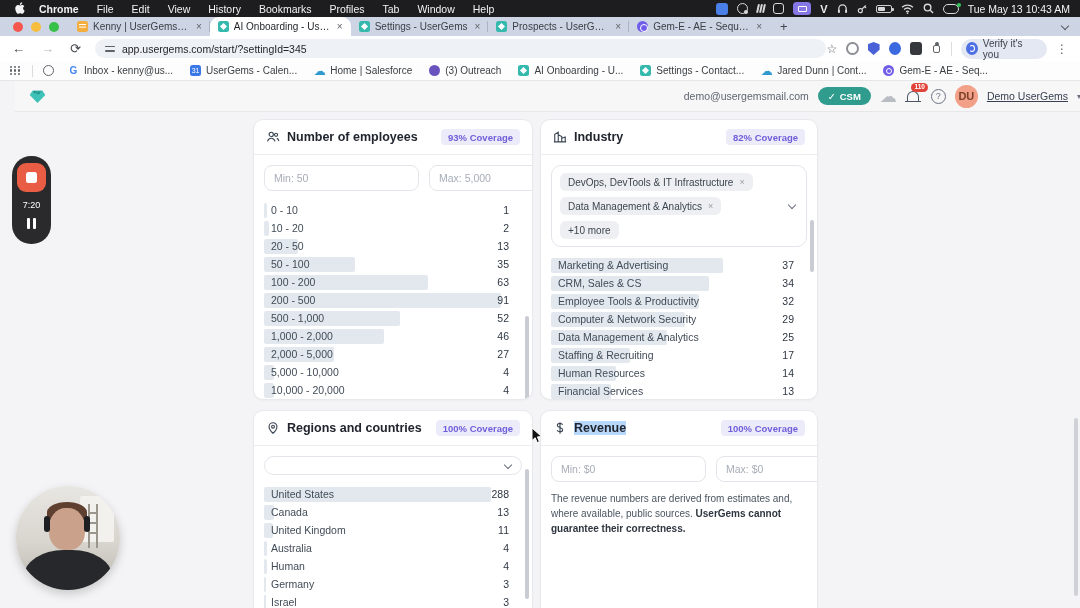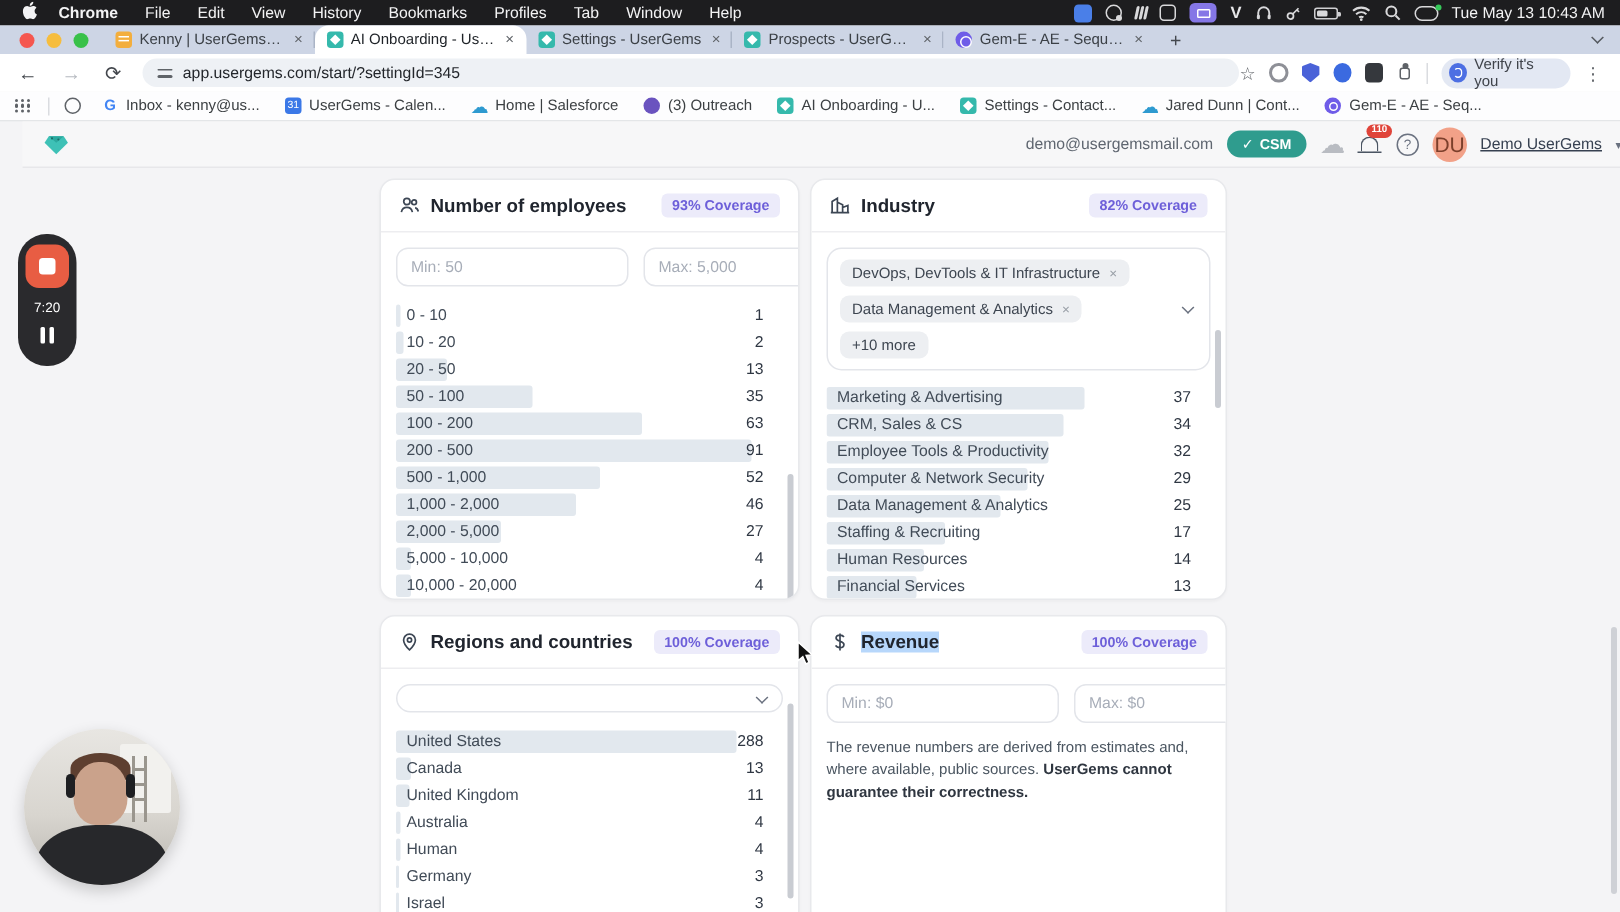--- a/index.html
+++ b/index.html
@@ -108,21 +108,21 @@
   .csm { display:flex; align-items:center; gap:4px; background:#2f9c8e; color:#fff; font-size:9.5px; font-weight:700;
          border-radius:11px; height:18px; padding:0 10px; }
   .sf-cloud { color:#b9bcc2; font-size:17px; line-height:1; }
   .bellwrap { position:relative; width:16px; height:16px; }
   .bell { width:12px; height:10px; border:1.4px solid #4b5563; border-bottom:none; border-radius:6px 6px 0 0; position:absolute; left:1px; top:3px; }
   .bell:after { content:""; position:absolute; left:-3px; right:-3px; bottom:-1.4px; height:1.4px; background:#4b5563; }
   .bell-badge { position:absolute; top:-5px; right:-6px; background:#e0443a; color:#fff; font-size:6.5px; font-weight:700;
                 border-radius:6px; padding:1px 3px; line-height:1; }
   .help-c { width:15px; height:15px; border-radius:50%; border:1.3px solid #6b7280; color:#6b7280; font-size:9px;
             display:flex; align-items:center; justify-content:center; }
-  .avatar { width:23px; height:23px; border-radius:50%; background:#f2a188; color:#7c3f2b; font-size:14px; font-weight:400;
+  .avatar { width:23px; height:23px; border-radius:50%; background:#f2a188; color:#7c3f2b; font-size:11px; font-weight:700;
             display:flex; align-items:center; justify-content:center; }
   .ah-name { font-size:10.5px; color:#374151;text-decoration:underline; }
   .caret { font-size:8px; color:#6b7280; }
 
   
   .card { position:absolute; background:#fff; border:1px solid #e8e9ec; border-radius:10px; overflow:hidden;
           box-shadow:0 1px 2px rgba(20,24,40,.03); }
   .card-head { display:flex; align-items:center; gap:7px; padding:9px 12px; border-bottom:1px solid #ededf0; }
   .ch-icon { width:14px; height:14px; color:#3c4654; flex:0 0 auto; }
   .ch-title { font-size:12.5px; font-weight:700; color:#20252e; }

